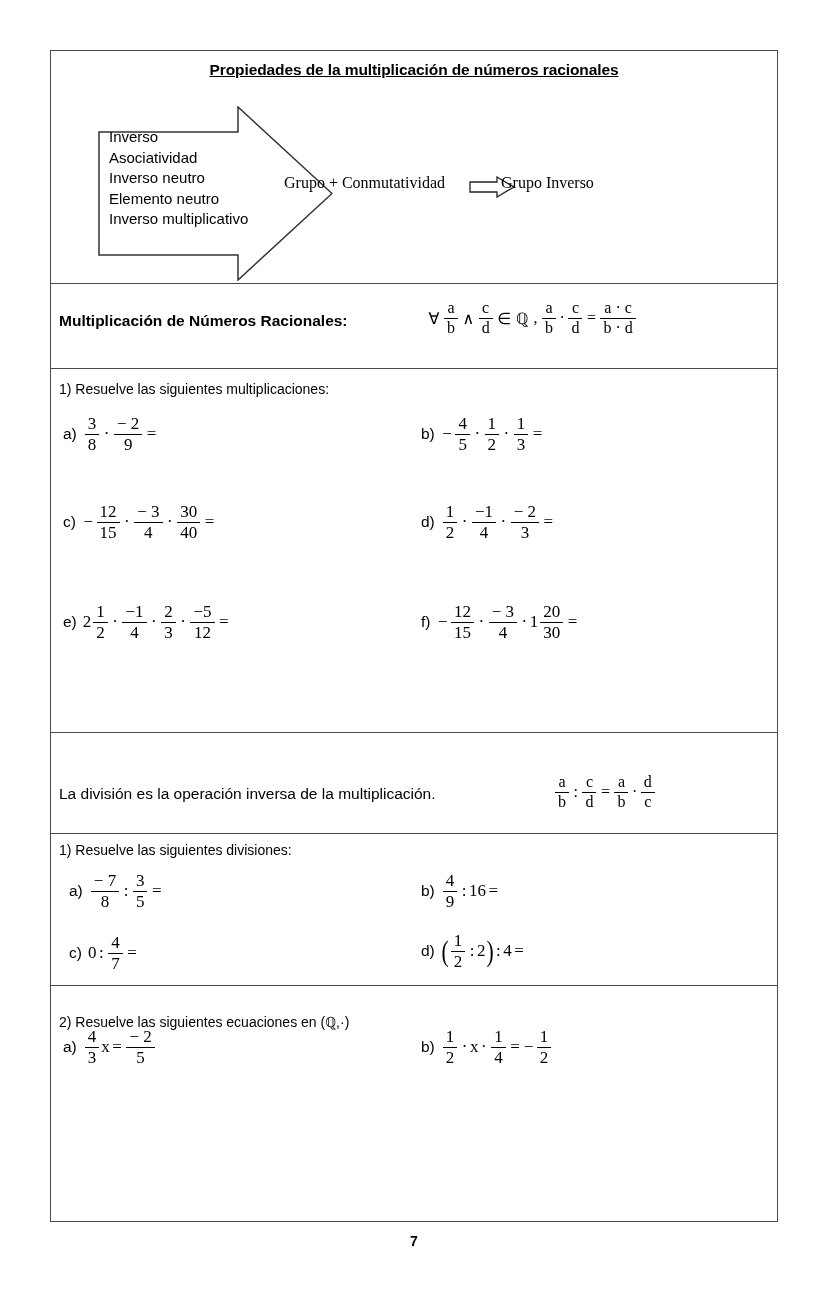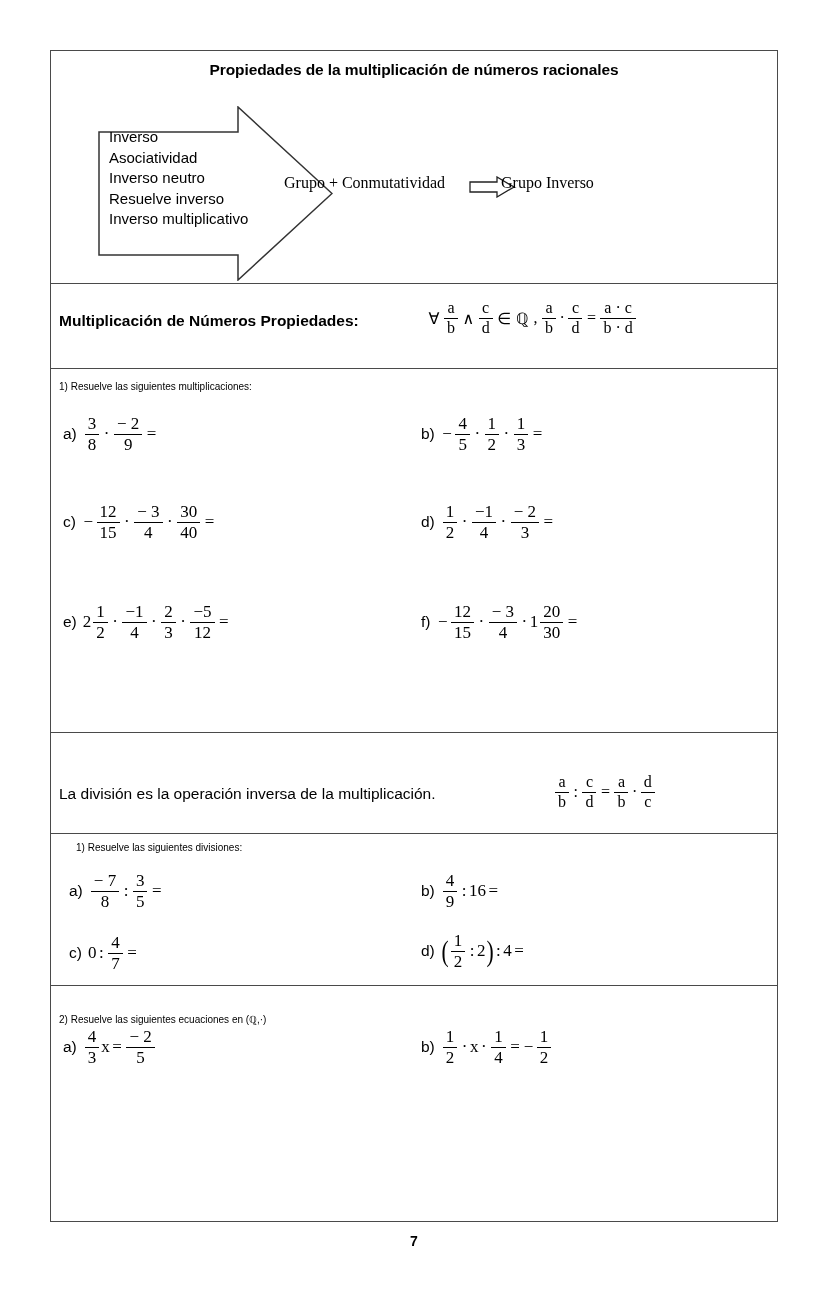--- a/index.html
+++ b/index.html
@@ -34,20 +34,21 @@
 
   
   .row-diagram { height: 232px; }
   .doc-title {
     position: absolute;
     left: 0; right: 0;
     top: 10px;
     text-align: center;
     font-size: 15.5px;
     font-weight: bold;
+    text-decoration: underline;
     letter-spacing: -0.1px;
   }
   .arrow-wrap {
     position: absolute;
     left: 47px;
     top: 55px;
     width: 235px;
     height: 175px;
   }
   .arrow-wrap svg { display: block; }
@@ -97,21 +98,21 @@
   }
 
   
   .row-mult-ex { height: 364px; }
   .row-div-title { height: 101px; }
   .row-div-ex { height: 152px; }
   .row-eq-ex { height: 236px; }
 
   .stmt {
     position: absolute;
-    font-size: 10px;
+    font-size: 14px;
     white-space: nowrap;
   }
 
   .ex {
     position: absolute;
     display: flex;
     align-items: center;
     white-space: nowrap;
     font-family: "Liberation Serif", serif;
   }
@@ -204,37 +205,37 @@
     <div class="arrow-wrap">
       <svg width="235" height="175" viewBox="0 0 235 175">
         <path d="M 1 26 L 140 26 L 140 1 L 234 87.5 L 140 174 L 140 149 L 1 149 Z" fill="#ffffff" stroke="#333333" stroke-width="1.5" stroke-linejoin="miter"></path>
       </svg>
     </div>
 
     <div class="prop-list">
       <div>Inverso</div>
       <div>Asociatividad</div>
       <div>Inverso neutro</div>
-      <div>Resuelve inverso</div>
+      <div>Elemento neutro</div>
       <div>Inverso multiplicativo</div>
     </div>
 
     <div class="grupo-conm">Grupo + Conmutatividad</div>
 
     <div class="abelian-arrow">
       <svg width="46" height="22" viewBox="0 0 46 22">
         <path d="M 1 6 L 28 6 L 28 1 L 45 11 L 28 21 L 28 16 L 1 16 Z" fill="#ffffff" stroke="#222222" stroke-width="1.3"></path>
       </svg>
     </div>
 
     <div class="grupo-abeliano">Grupo Inverso</div>
   </div>
 
   <div class="row row-mult-def">
-    <div class="mult-def-label">Multiplicación de Números Propiedades:</div>
+    <div class="mult-def-label">Multiplicación de Números Racionales:</div>
 
     <div class="mult-def-formula">
       <span class="math" style="font-size:16px;">
         <span class="op">∀</span>
         <span class="frac">
           <span class="num">a</span>
           <span class="bar"></span>
           <span class="den">b</span>
         </span>
         <span class="op">∧</span>
@@ -441,21 +442,21 @@
         <span class="frac">
           <span class="num">d</span>
           <span class="bar"></span>
           <span class="den">c</span>
         </span>
       </span>
     </div>
   </div>
 
   <div class="row row-div-ex">
-    <div class="stmt" style="left:8px; top:8px;margin-left:17px;">1) Resuelve las siguientes divisiones:</div>
+    <div class="stmt" style="left:8px; top:8px;">1) Resuelve las siguientes divisiones:</div>
     <div id="div-ex-host">
         <div class="ex" style="left: 18px; top: 38px;">
           <span class="ex-label">a)</span>
           <span class="math">
             <span class="frac">
               <span class="num">− 7</span>
               <span class="bar"></span>
               <span class="den">8</span>
             </span>
             <span class="op">:</span>

